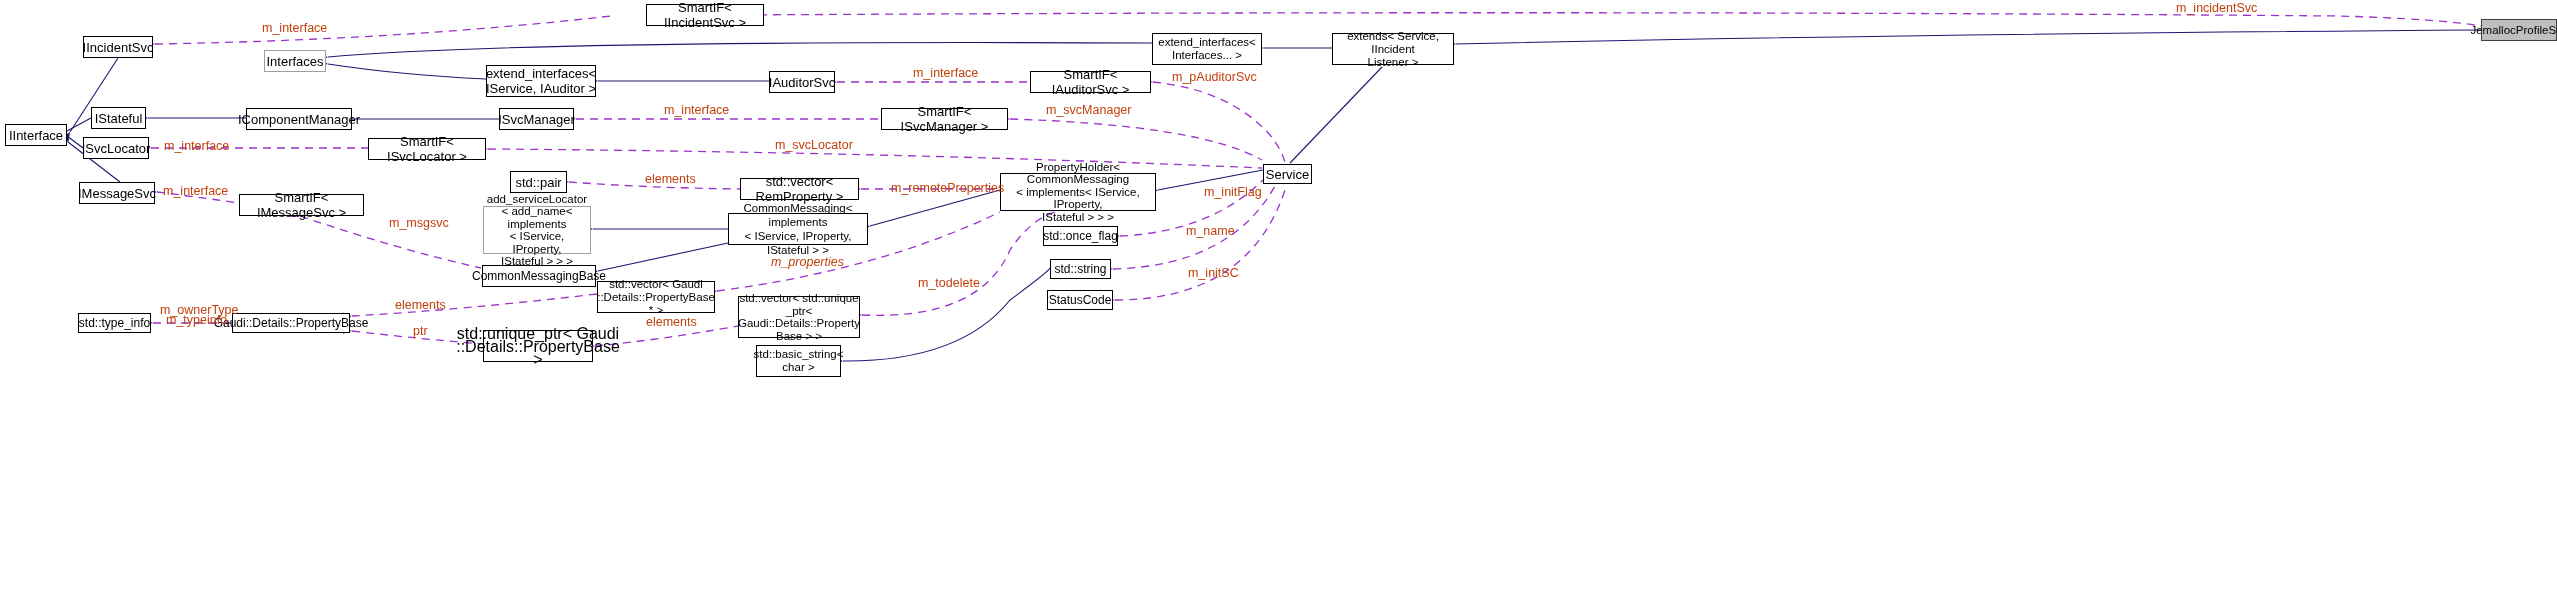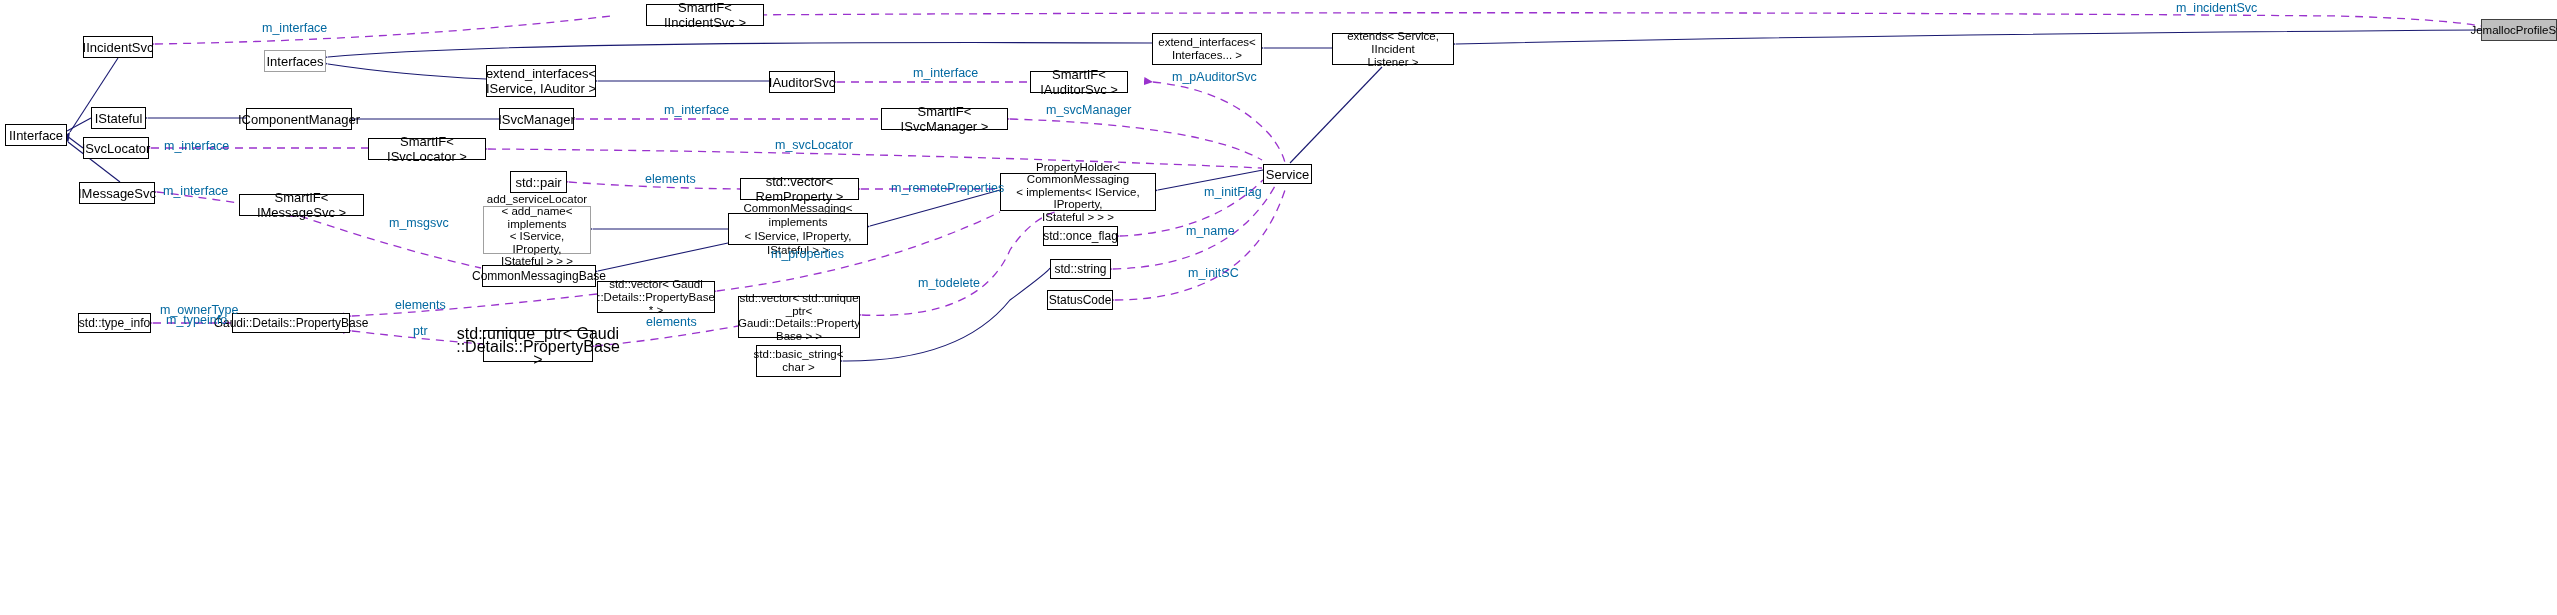--- a/index.html
+++ b/index.html
@@ -44,21 +44,21 @@
     border: 1px solid #a0a0a0;
   }
   .node.highlight {
     background: #bfbfbf;
     border: 1px solid #404040;
   }
   .edge-label {
     position: absolute;
     font-size: 12.5px;
     line-height: 14px;
-    color: #0369a1;
+    color: #c2410c;
     background: transparent;
     white-space: pre-line;
     text-align: center;
     z-index: 6;
   }
 </style>
 </head>
 <body>
 
 <div id="canvas">
@@ -159,21 +159,21 @@
   <div class="node" style="left:83px;top:137px;width:66px;height:22px;">ISvcLocator</div>
   <div class="node" style="left:79px;top:182px;width:76px;height:22px;">IMessageSvc</div>
   <div class="node" style="left:246px;top:108px;width:106px;height:22px;">IComponentManager</div>
   <div class="node" style="left:368px;top:138px;width:118px;height:22px;">SmartIF&lt; ISvcLocator &gt;</div>
   <div class="node" style="left:239px;top:194px;width:125px;height:22px;">SmartIF&lt; IMessageSvc &gt;</div>
   <div class="node" style="left:486px;top:65px;width:110px;height:32px;">extend_interfaces&lt;
 IService, IAuditor &gt;</div>
   <div class="node" style="left:769px;top:71px;width:66px;height:22px;">IAuditorSvc</div>
   <div class="node" style="left:499px;top:108px;width:75px;height:22px;">ISvcManager</div>
   <div class="node" style="left:611px;top:4px;width:118px;height:22px;margin-left:35px;">SmartIF&lt; IIncidentSvc &gt;</div>
-  <div class="node" style="left:1030px;top:71px;width:98px;height:22px;">SmartIF&lt; IAuditorSvc &gt;</div>
+  <div class="node" style="left:1030px;top:71px;width:121px;height:22px;">SmartIF&lt; IAuditorSvc &gt;</div>
   <div class="node" style="left:881px;top:108px;width:127px;height:22px;">SmartIF&lt; ISvcManager &gt;</div>
   <div class="node" style="left:510px;top:171px;width:57px;height:22px;">std::pair</div>
   <div class="node" style="left:740px;top:178px;width:119px;height:22px;">std::vector&lt; RemProperty &gt;</div>
   <div class="node gray-border" style="left:483px;top:206px;width:108px;height:48px;font-size:11.5px;line-height:12.5px;">add_serviceLocator
 &lt; add_name&lt; implements
 &lt; IService, IProperty,
 IStateful &gt; &gt; &gt;</div>
   <div class="node" style="left:728px;top:213px;width:140px;height:32px;font-size:11.5px;line-height:14px;">CommonMessaging&lt; implements
 &lt; IService, IProperty, IStateful &gt; &gt;</div>
   <div class="node" style="left:482px;top:265px;width:114px;height:22px;font-size:12px;">CommonMessagingBase</div>
@@ -208,21 +208,21 @@
   <div class="edge-label" style="left:664px;top:103px;">m_interface</div>
   <div class="edge-label" style="left:1046px;top:103px;">m_svcManager</div>
   <div class="edge-label" style="left:164px;top:139px;">m_interface</div>
   <div class="edge-label" style="left:775px;top:138px;">m_svcLocator</div>
   <div class="edge-label" style="left:163px;top:184px;">m_interface</div>
   <div class="edge-label" style="left:645px;top:172px;">elements</div>
   <div class="edge-label" style="left:891px;top:181px;">m_remoteProperties</div>
   <div class="edge-label" style="left:1188px;top:185px;padding-left:16px;">m_initFlag</div>
   <div class="edge-label" style="left:389px;top:216px;">m_msgsvc</div>
   <div class="edge-label" style="left:1186px;top:224px;">m_name</div>
-  <div class="edge-label" style="left:771px;top:247px;">m_properties</div>
+  <div class="edge-label" style="left:771px;top:255px;font-style:italic;">m_properties</div>
   <div class="edge-label" style="left:1188px;top:266px;">m_initSC</div>
   <div class="edge-label" style="left:918px;top:276px;">m_todelete</div>
   <div class="edge-label" style="left:395px;top:298px;">elements</div>
   <div class="edge-label" style="left:160px;top:303px;">m_ownerType</div>
   <div class="edge-label" style="left:166px;top:313px;">m_typeinfo</div>
   <div class="edge-label" style="left:646px;top:315px;">elements</div>
   <div class="edge-label" style="left:413px;top:324px;">ptr</div>
 
 </div>
 

